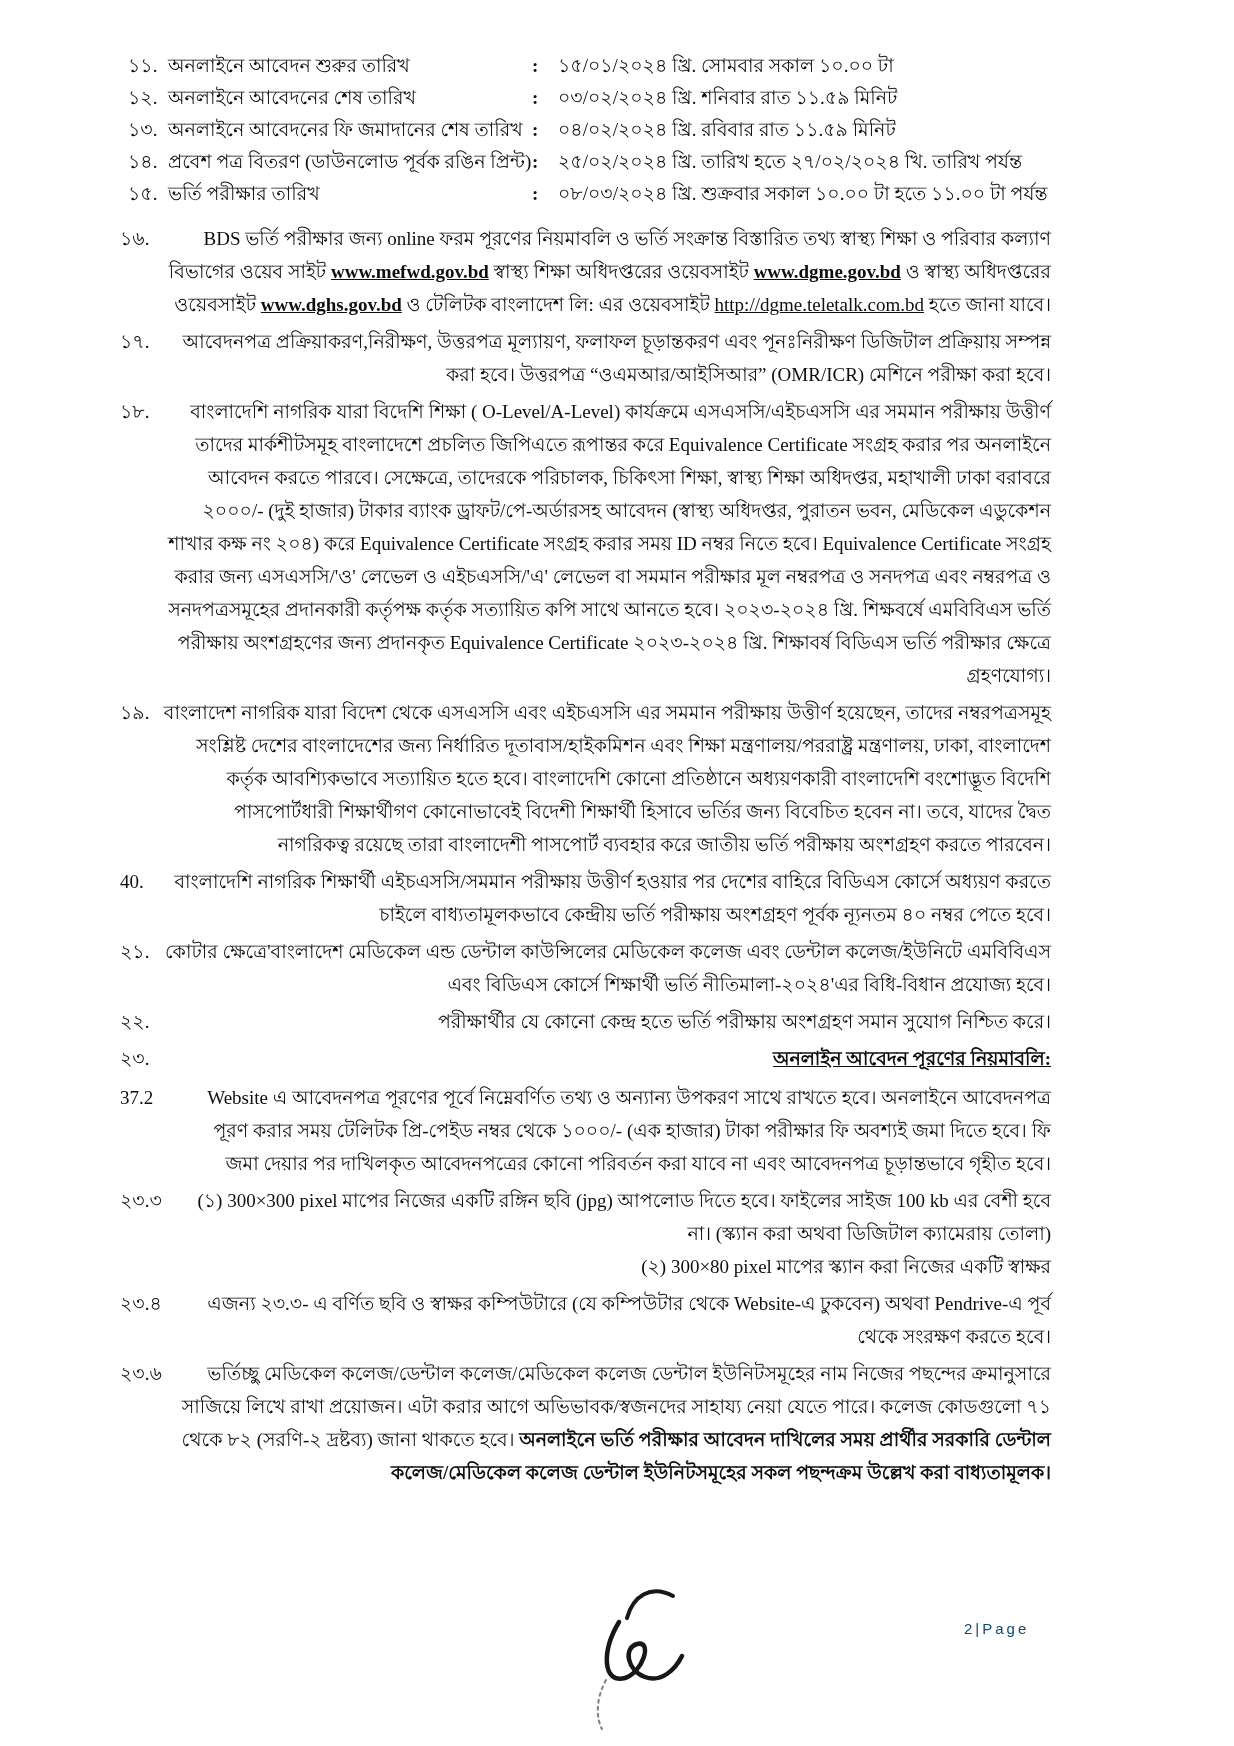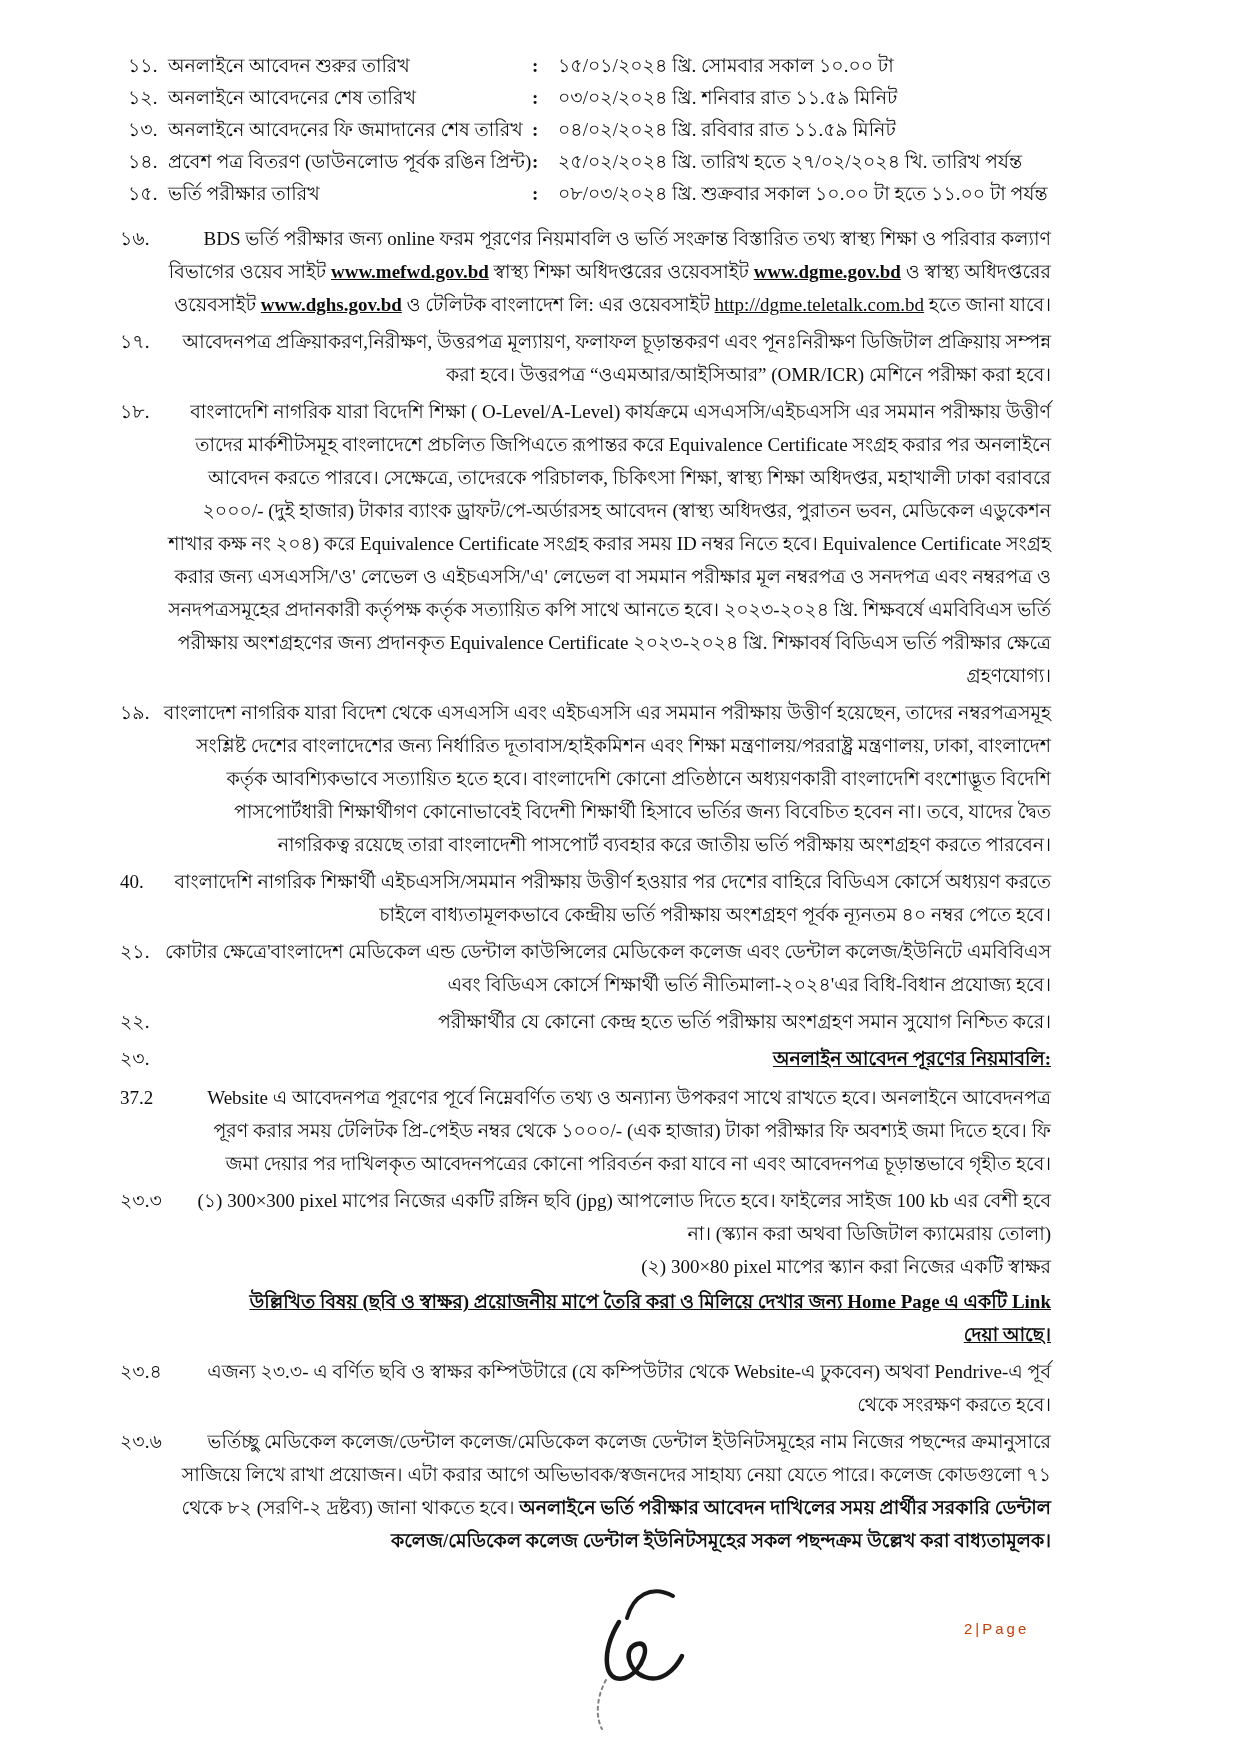--- a/index.html
+++ b/index.html
@@ -33,21 +33,21 @@
   .sub-b{margin-left:16px;}
   .note{margin-left:46px;margin-top:2px;font-weight:bold;text-decoration:underline;}
   .b{font-weight:bold;}
   .u{text-decoration:underline;}
 
   
   .sig{position:absolute;left:585px;top:1582px;}
   .footer{
     position:absolute;left:964px;top:1620px;
     font-family:"Liberation Sans","DejaVu Sans",sans-serif;
-    font-size:15px;color:#c2410c;letter-spacing:3px;
+    font-size:15px;color:#0c4a6e;letter-spacing:3px;
   }
 </style>
 </head>
 <body>
 
 <div class="page">
   <div class="content">
 
     <section class="sched">
       <div class="srow">
@@ -128,21 +128,20 @@
     <section>
       <div class="item rule">
         <span class="num">37.2</span>
         <div class="body">Website এ আবেদনপত্র পূরণের পূর্বে নিম্নেবর্ণিত তথ্য ও অন্যান্য উপকরণ সাথে রাখতে হবে। অনলাইনে আবেদনপত্র পূরণ করার সময় টেলিটক প্রি-পেইড নম্বর থেকে ১০০০/- (এক হাজার) টাকা পরীক্ষার ফি অবশ্যই জমা দিতে হবে। ফি জমা দেয়ার পর দাখিলকৃত আবেদনপত্রের কোনো পরিবর্তন করা যাবে না এবং আবেদনপত্র চূড়ান্তভাবে গৃহীত হবে।</div>
       </div>
       <div class="item rule">
         <span class="num">২৩.৩</span>
         <div class="body">
           <div class="sub-a">(১) 300×300 pixel মাপের নিজের একটি রঙ্গিন ছবি  (jpg) আপলোড দিতে হবে। ফাইলের সাইজ 100 kb এর বেশী হবে না। (স্ক্যান করা অথবা ডিজিটাল ক্যামেরায় তোলা)</div>
           <div class="sub-b">(২) 300×80 pixel মাপের স্ক্যান করা নিজের একটি স্বাক্ষর</div>
-          <div class="note">উল্লিখিত বিষয় (ছবি ও স্বাক্ষর) প্রয়োজনীয় মাপে তৈরি করা ও মিলিয়ে দেখার জন্য Home Page এ একটি  Link দেয়া আছে।</div>
         </div>
       </div>
       <div class="item rule">
         <span class="num">২৩.৪</span>
         <div class="body">এজন্য ২৩.৩- এ বর্ণিত ছবি ও স্বাক্ষর কম্পিউটারে (যে কম্পিউটার থেকে Website-এ ঢুকবেন) অথবা Pendrive-এ পূর্ব থেকে সংরক্ষণ করতে হবে।</div>
       </div>
       <div class="item rule">
         <span class="num">২৩.৬</span>
         <div class="body"><span>ভর্তিচ্ছু মেডিকেল কলেজ/ডেন্টাল কলেজ/মেডিকেল কলেজ ডেন্টাল ইউনিটসমূহের নাম নিজের পছন্দের ক্রমানুসারে সাজিয়ে লিখে রাখা প্রয়োজন। এটা করার আগে অভিভাবক/স্বজনদের সাহায্য নেয়া যেতে পারে। কলেজ কোডগুলো ৭১ থেকে ৮২ (সরণি-২ দ্রষ্টব্য) জানা থাকতে হবে। </span><span class="b">অনলাইনে ভর্তি পরীক্ষার আবেদন দাখিলের সময় প্রার্থীর সরকারি ডেন্টাল কলেজ/মেডিকেল কলেজ ডেন্টাল ইউনিটসমূহের সকল পছন্দক্রম উল্লেখ করা বাধ্যতামূলক।</span></div>
       </div>

